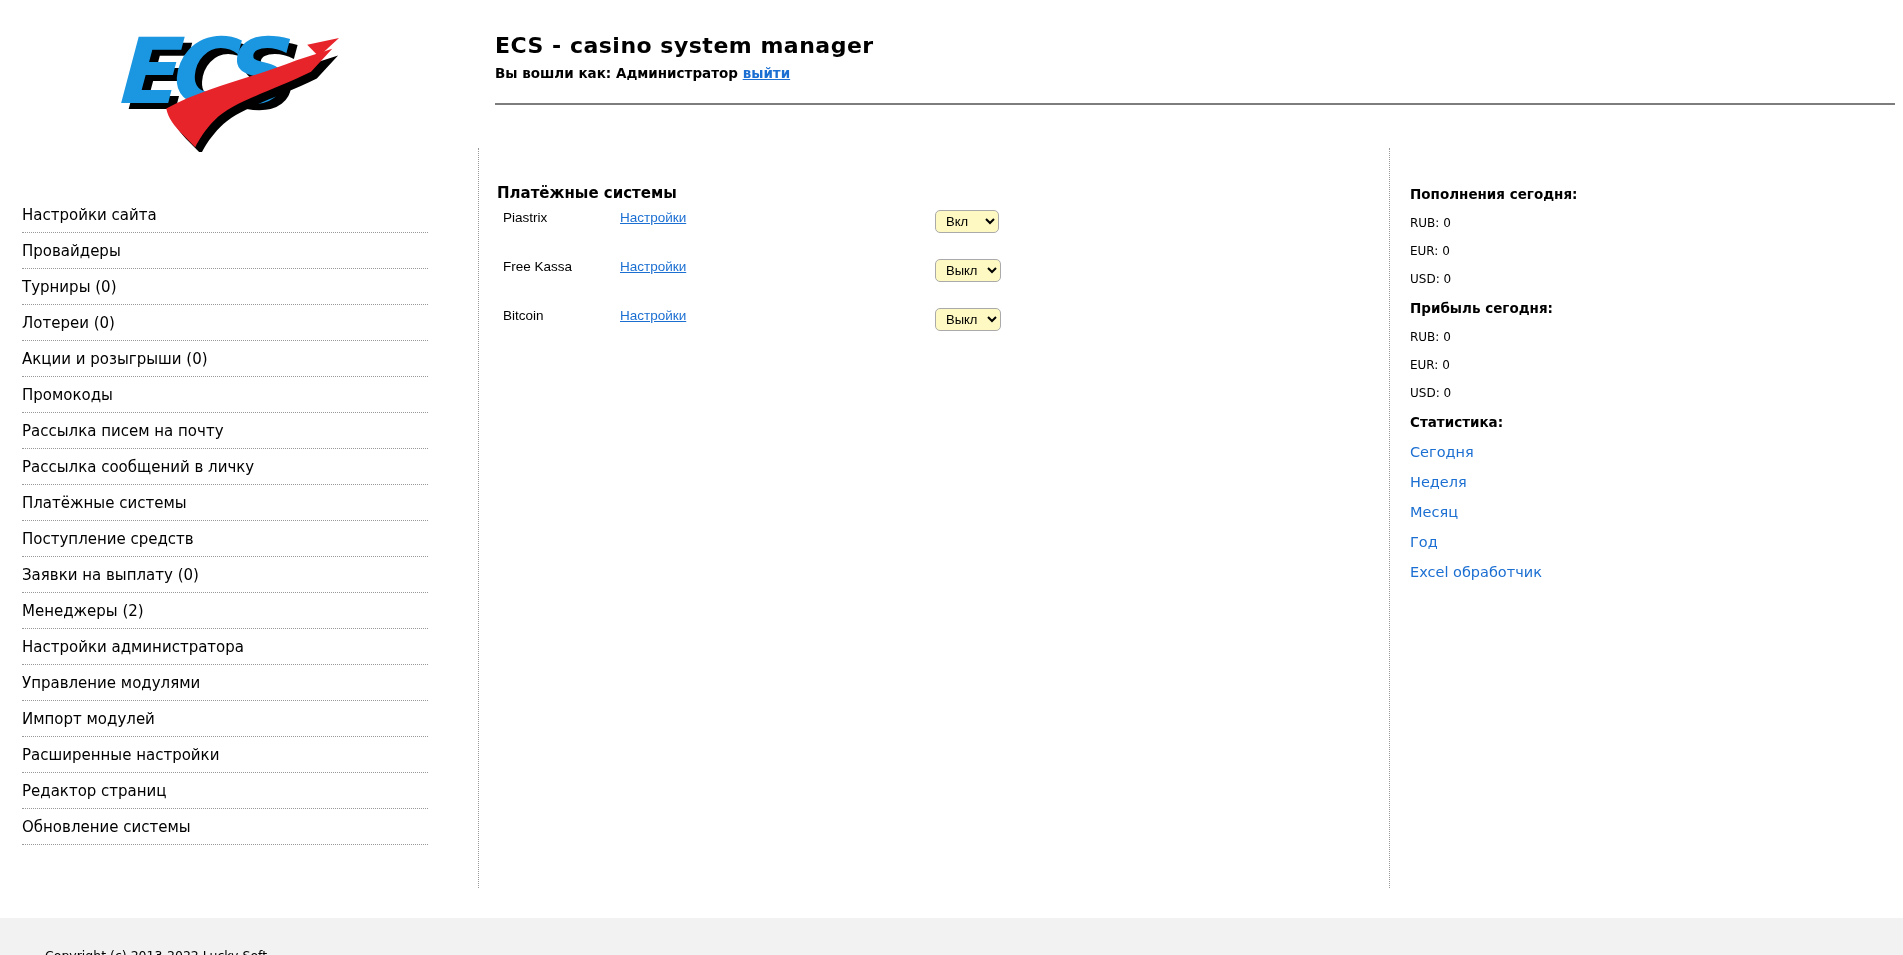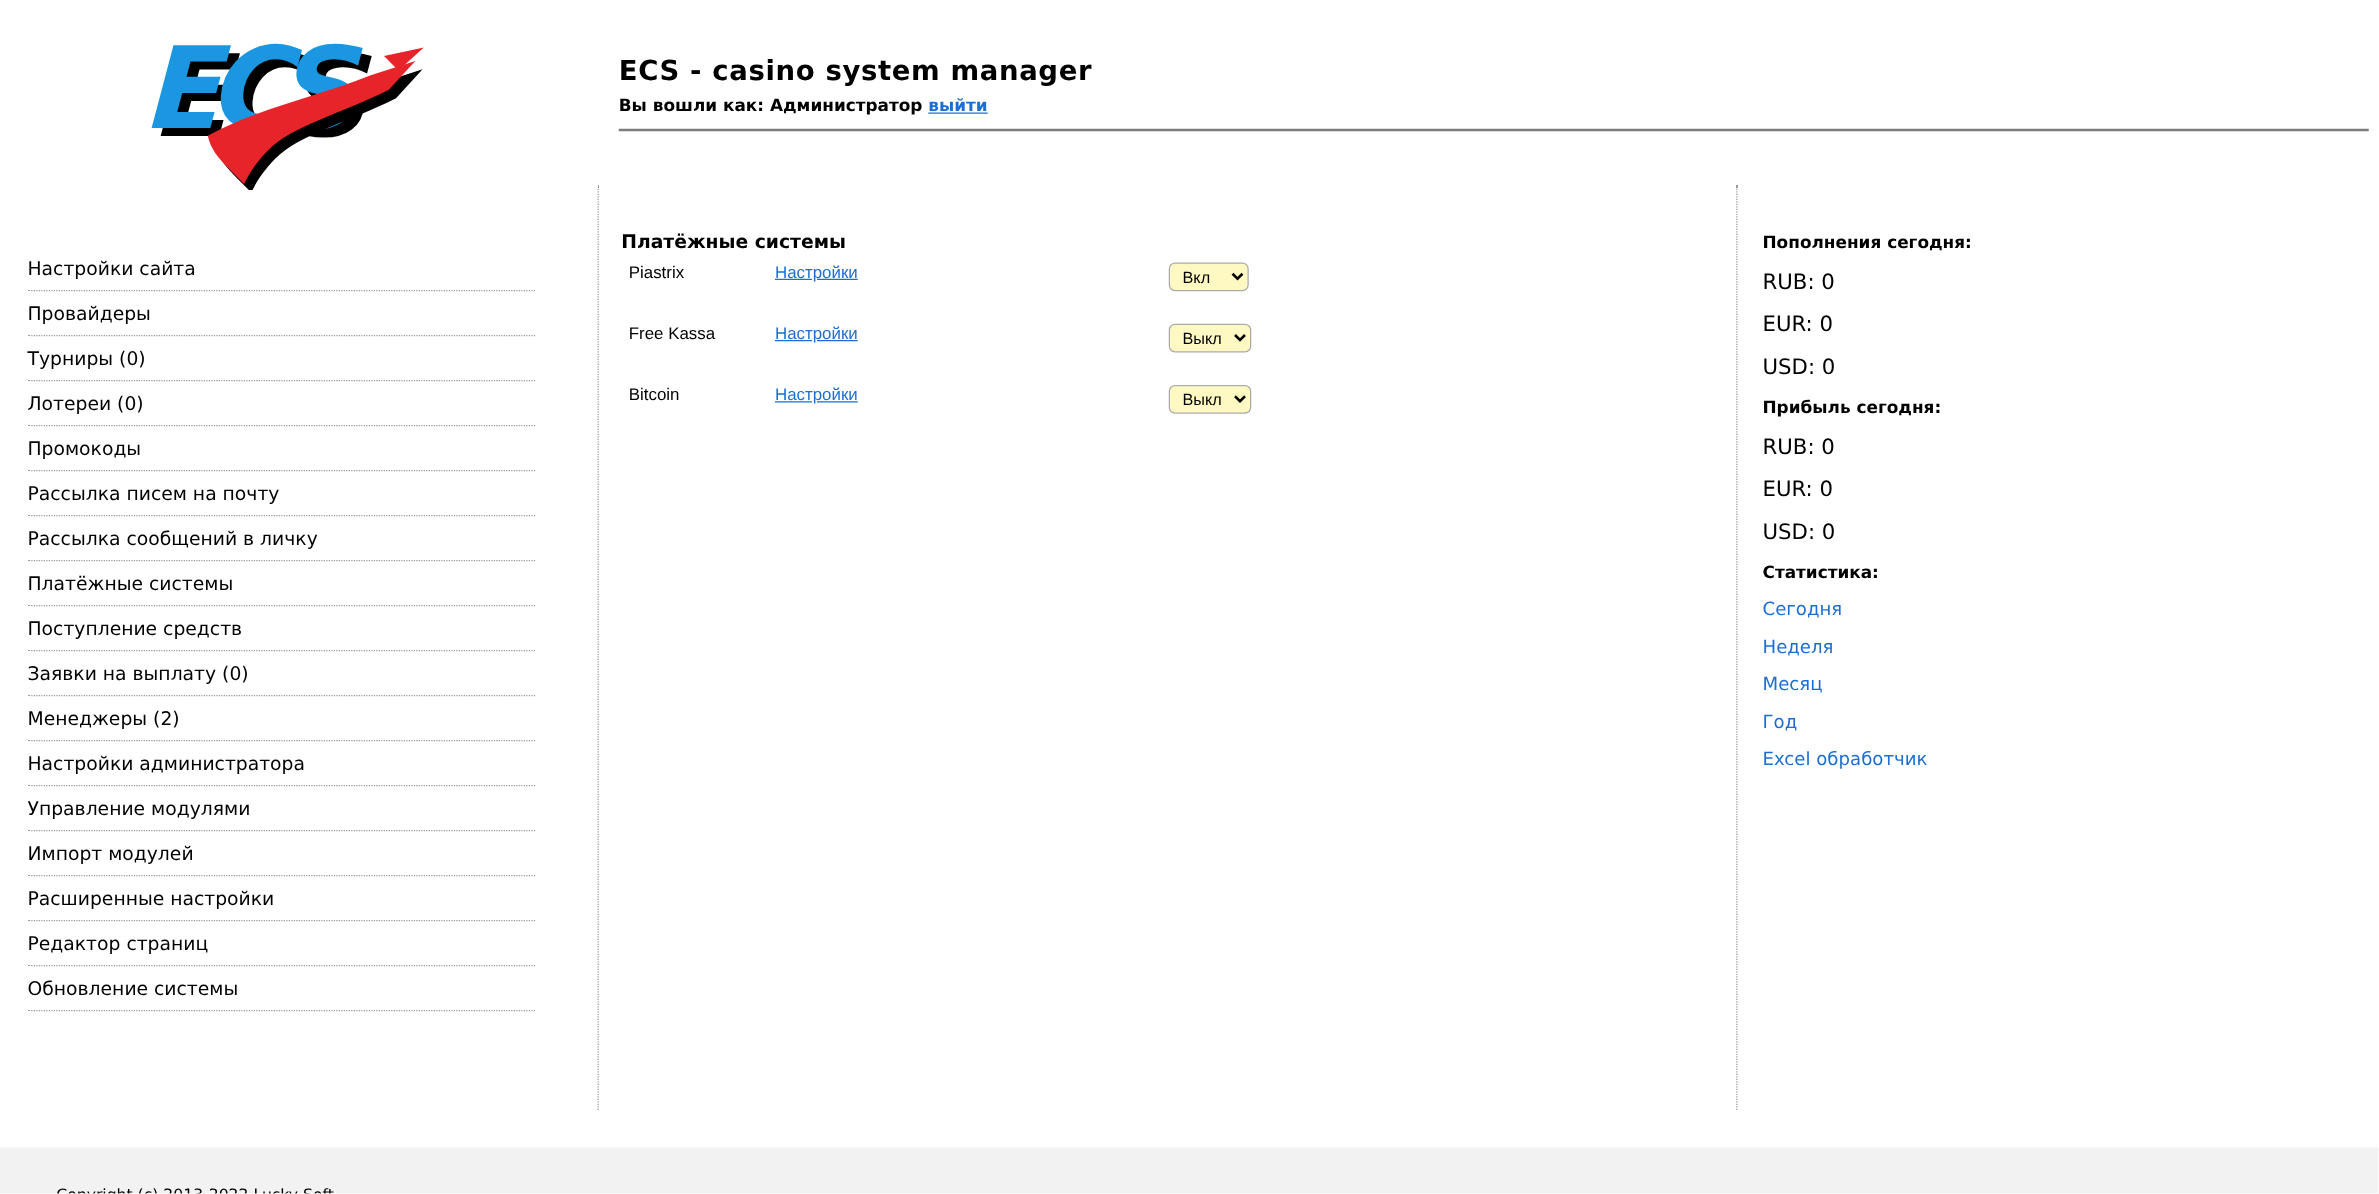--- a/index.html
+++ b/index.html
@@ -8,21 +8,21 @@
     --logo-red:#e8242b;
   }
   *{margin:0;padding:0;box-sizing:border-box;}
   html,body{background:#fff;}
   body{font-family:"DejaVu Sans",sans-serif;color:#000;}
   .page{position:relative;width:1903px;height:955px;background:#fff;overflow:hidden;}
 
   
   .logo{position:absolute;left:118px;top:12px;width:222px;height:140px;}
   .header-text{position:absolute;left:495px;top:33px;}
-  .page-title{font-size:22px;font-weight:bold;letter-spacing:.5px;margin-top:12px;}
+  .page-title{font-size:22px;font-weight:bold;letter-spacing:.5px;}
   .login-line{margin-top:7px;font-size:13.5px;font-weight:bold;}
   .logout-link{color:var(--link);text-decoration:underline;font-weight:bold;cursor:pointer;}
   .header-rule{position:absolute;left:495px;top:103px;width:1400px;height:2px;background:#7d7d7d;}
 
   
   .sidebar{position:absolute;left:22px;top:197px;width:406px;}
   .side-item{display:block;font-size:15px;padding:9px 0 8px 0;border-bottom:1px dotted #999;color:#000;cursor:pointer;text-decoration:none;}
 
   
   .vdiv{position:absolute;top:148px;height:740px;width:0;border-left:1px dotted #999;}
@@ -34,21 +34,21 @@
   .payments{position:absolute;left:503px;top:210px;width:880px;}
   .pay-row{position:relative;height:49px;display:flex;align-items:flex-start;}
   .pay-name{width:117px;font-family:"Liberation Sans",sans-serif;font-size:13.5px;}
   .pay-link{font-family:"Liberation Sans",sans-serif;font-size:13.5px;color:var(--link);text-decoration:underline;cursor:pointer;}
   .pay-select{position:absolute;left:432px;font-family:"Liberation Sans",sans-serif;font-size:13px;
               padding:2px 6px;min-width:64px;border:1px solid #aaa;border-radius:5px;background:#fef9c3;}
 
   
   .rightcol{position:absolute;left:1410px;top:186px;width:300px;}
   .r-heading{font-size:13.5px;font-weight:bold;margin-bottom:14px;}
-  .r-line{font-size:17px;margin-bottom:14px;}
+  .r-line{font-size:12px;margin-bottom:14px;}
   .r-link{display:block;font-size:14.5px;margin-bottom:14px;color:var(--link);cursor:pointer;width:max-content;}
 
   
   .footer{position:absolute;left:0;top:918px;width:1903px;height:37px;background:#f2f2f2;overflow:hidden;}
   .copyright{position:absolute;left:45px;top:30px;font-size:12.5px;color:#000;white-space:nowrap;}
 </style>
 </head>
 <body>
 
 <div class="page">
@@ -78,20 +78,21 @@
   <nav class="sidebar">
     <a class="side-item">Настройки сайта</a>
 
     <a class="side-item">Провайдеры</a>
 
 
     <a class="side-item">Турниры (0)</a>
 
     <a class="side-item">Лотереи (0)</a>
 
+    <a class="side-item">Акции и розыгрыши (0)</a>
 
 
     <a class="side-item">Промокоды</a>
 
 
     <a class="side-item">Рассылка писем на почту</a>
 
     <a class="side-item">Рассылка сообщений в личку</a>
 
     <a class="side-item">Платёжные системы</a>

